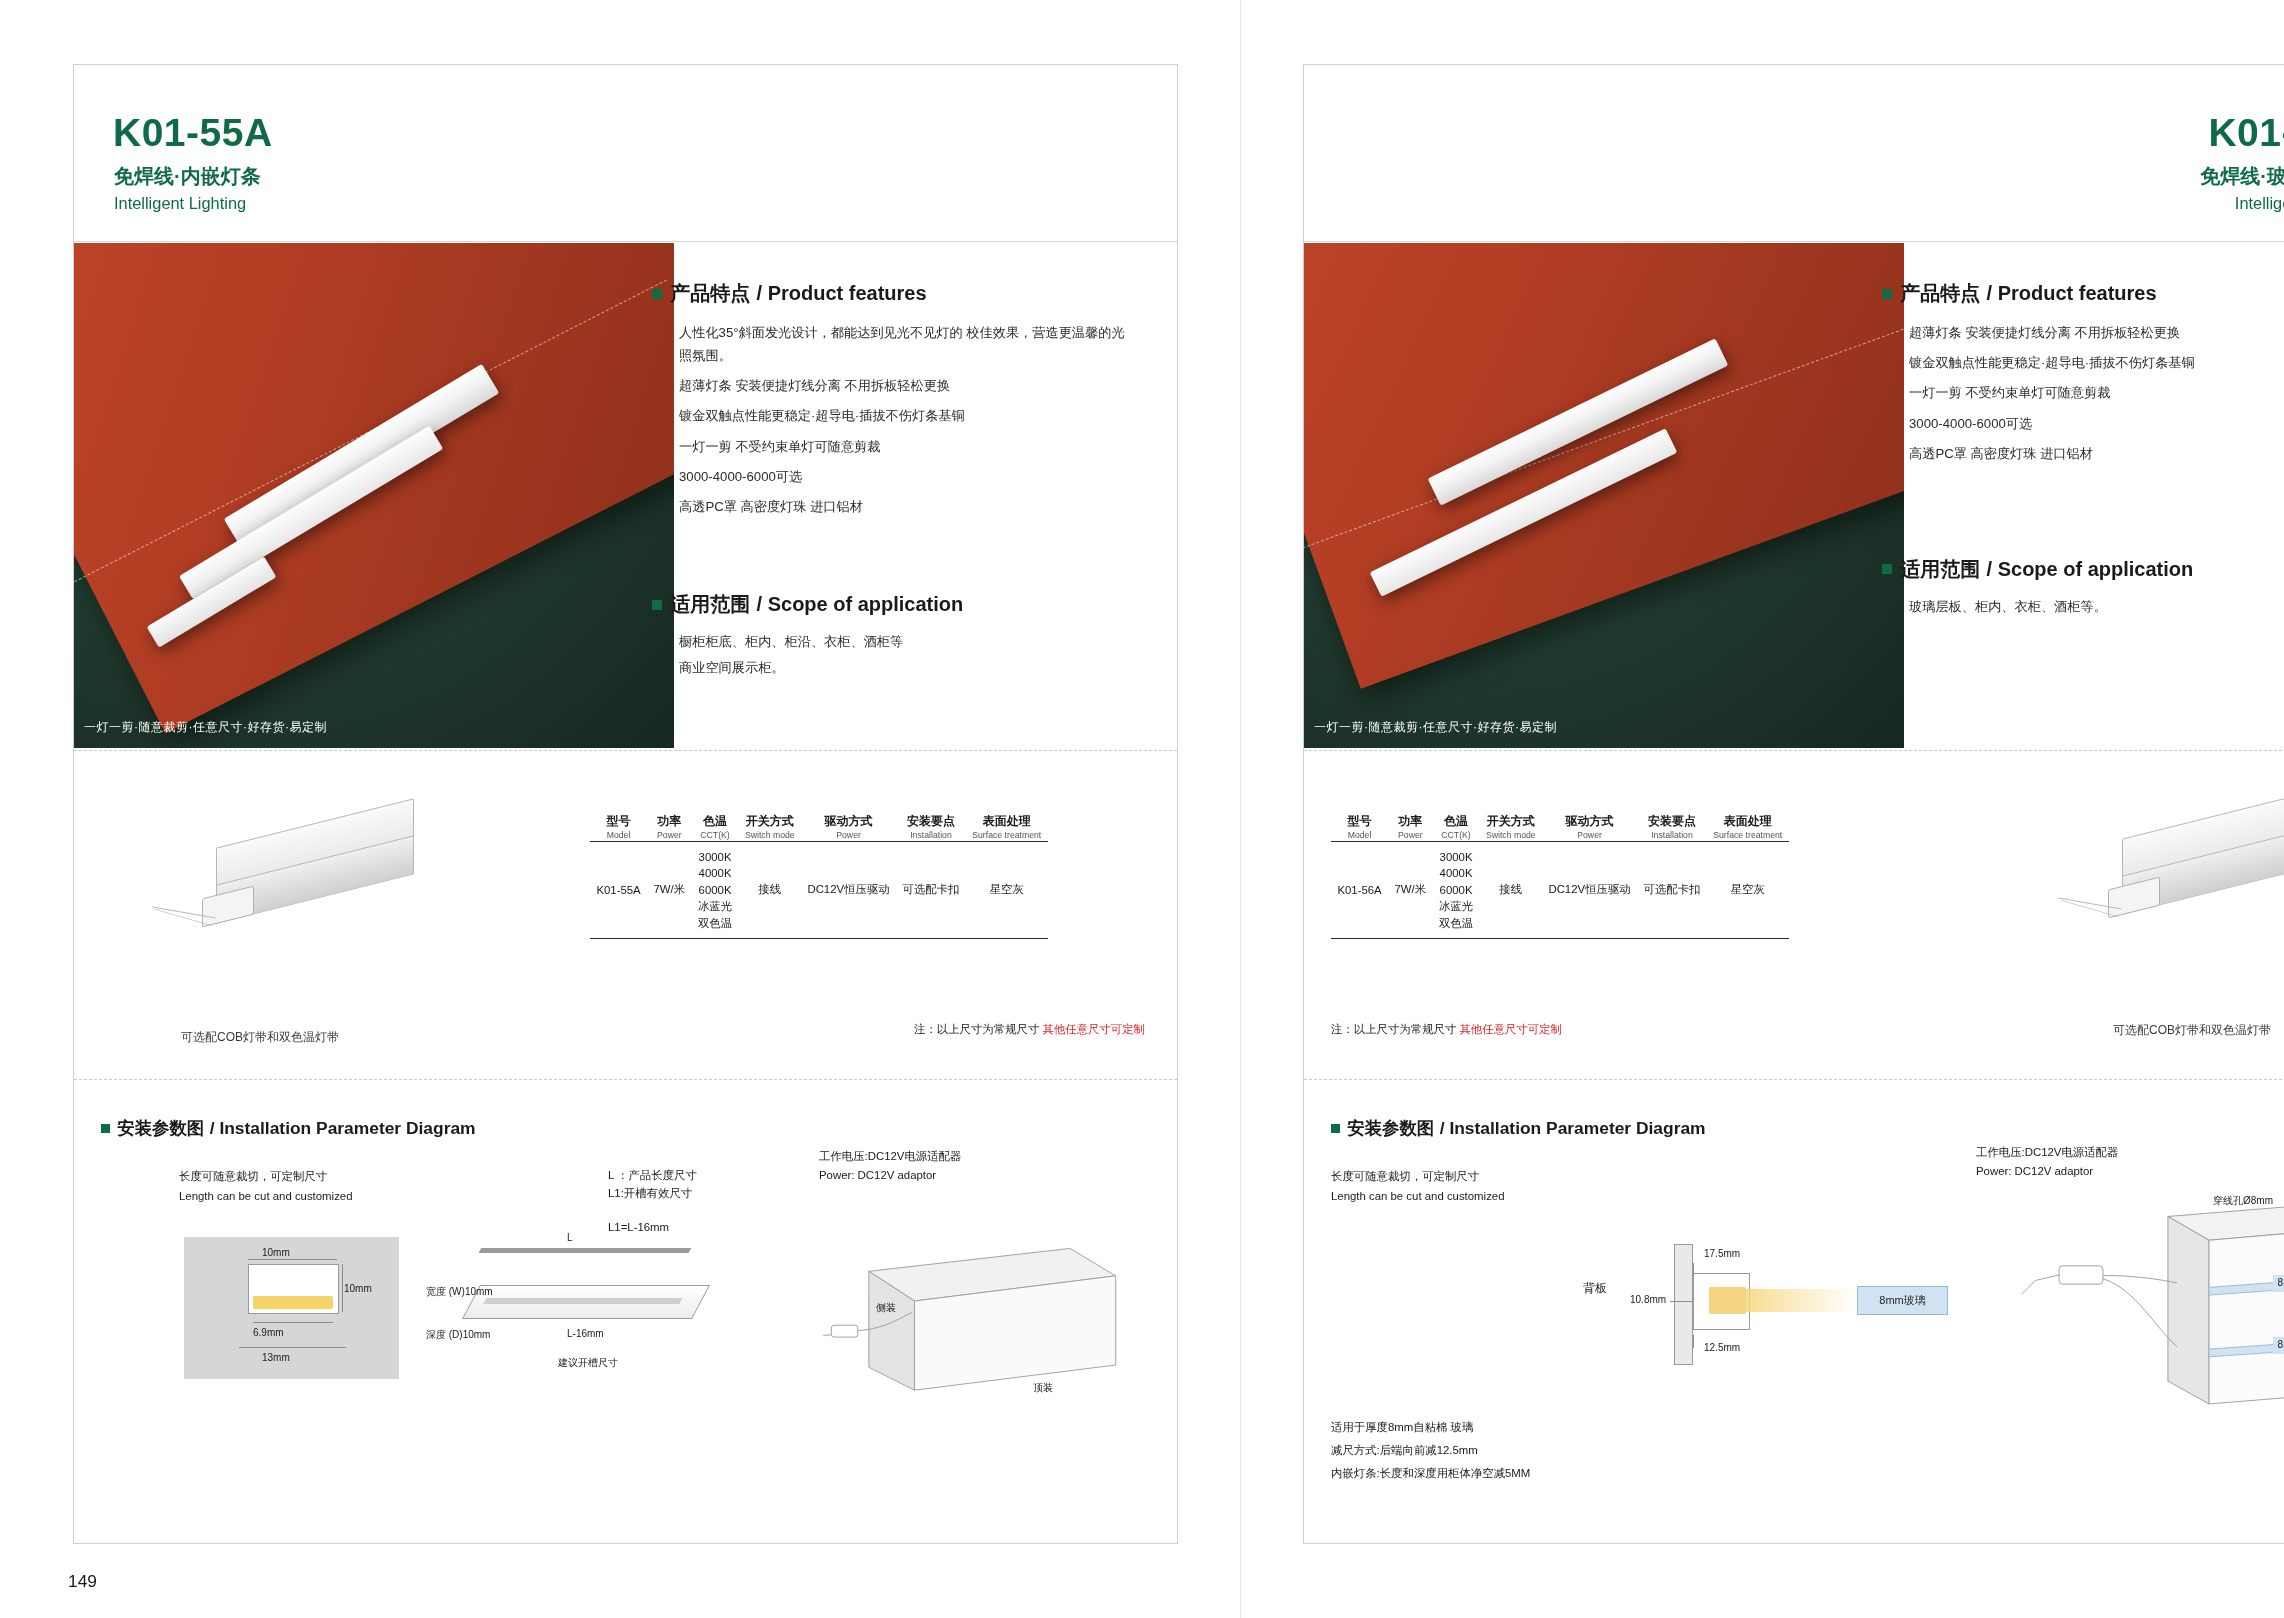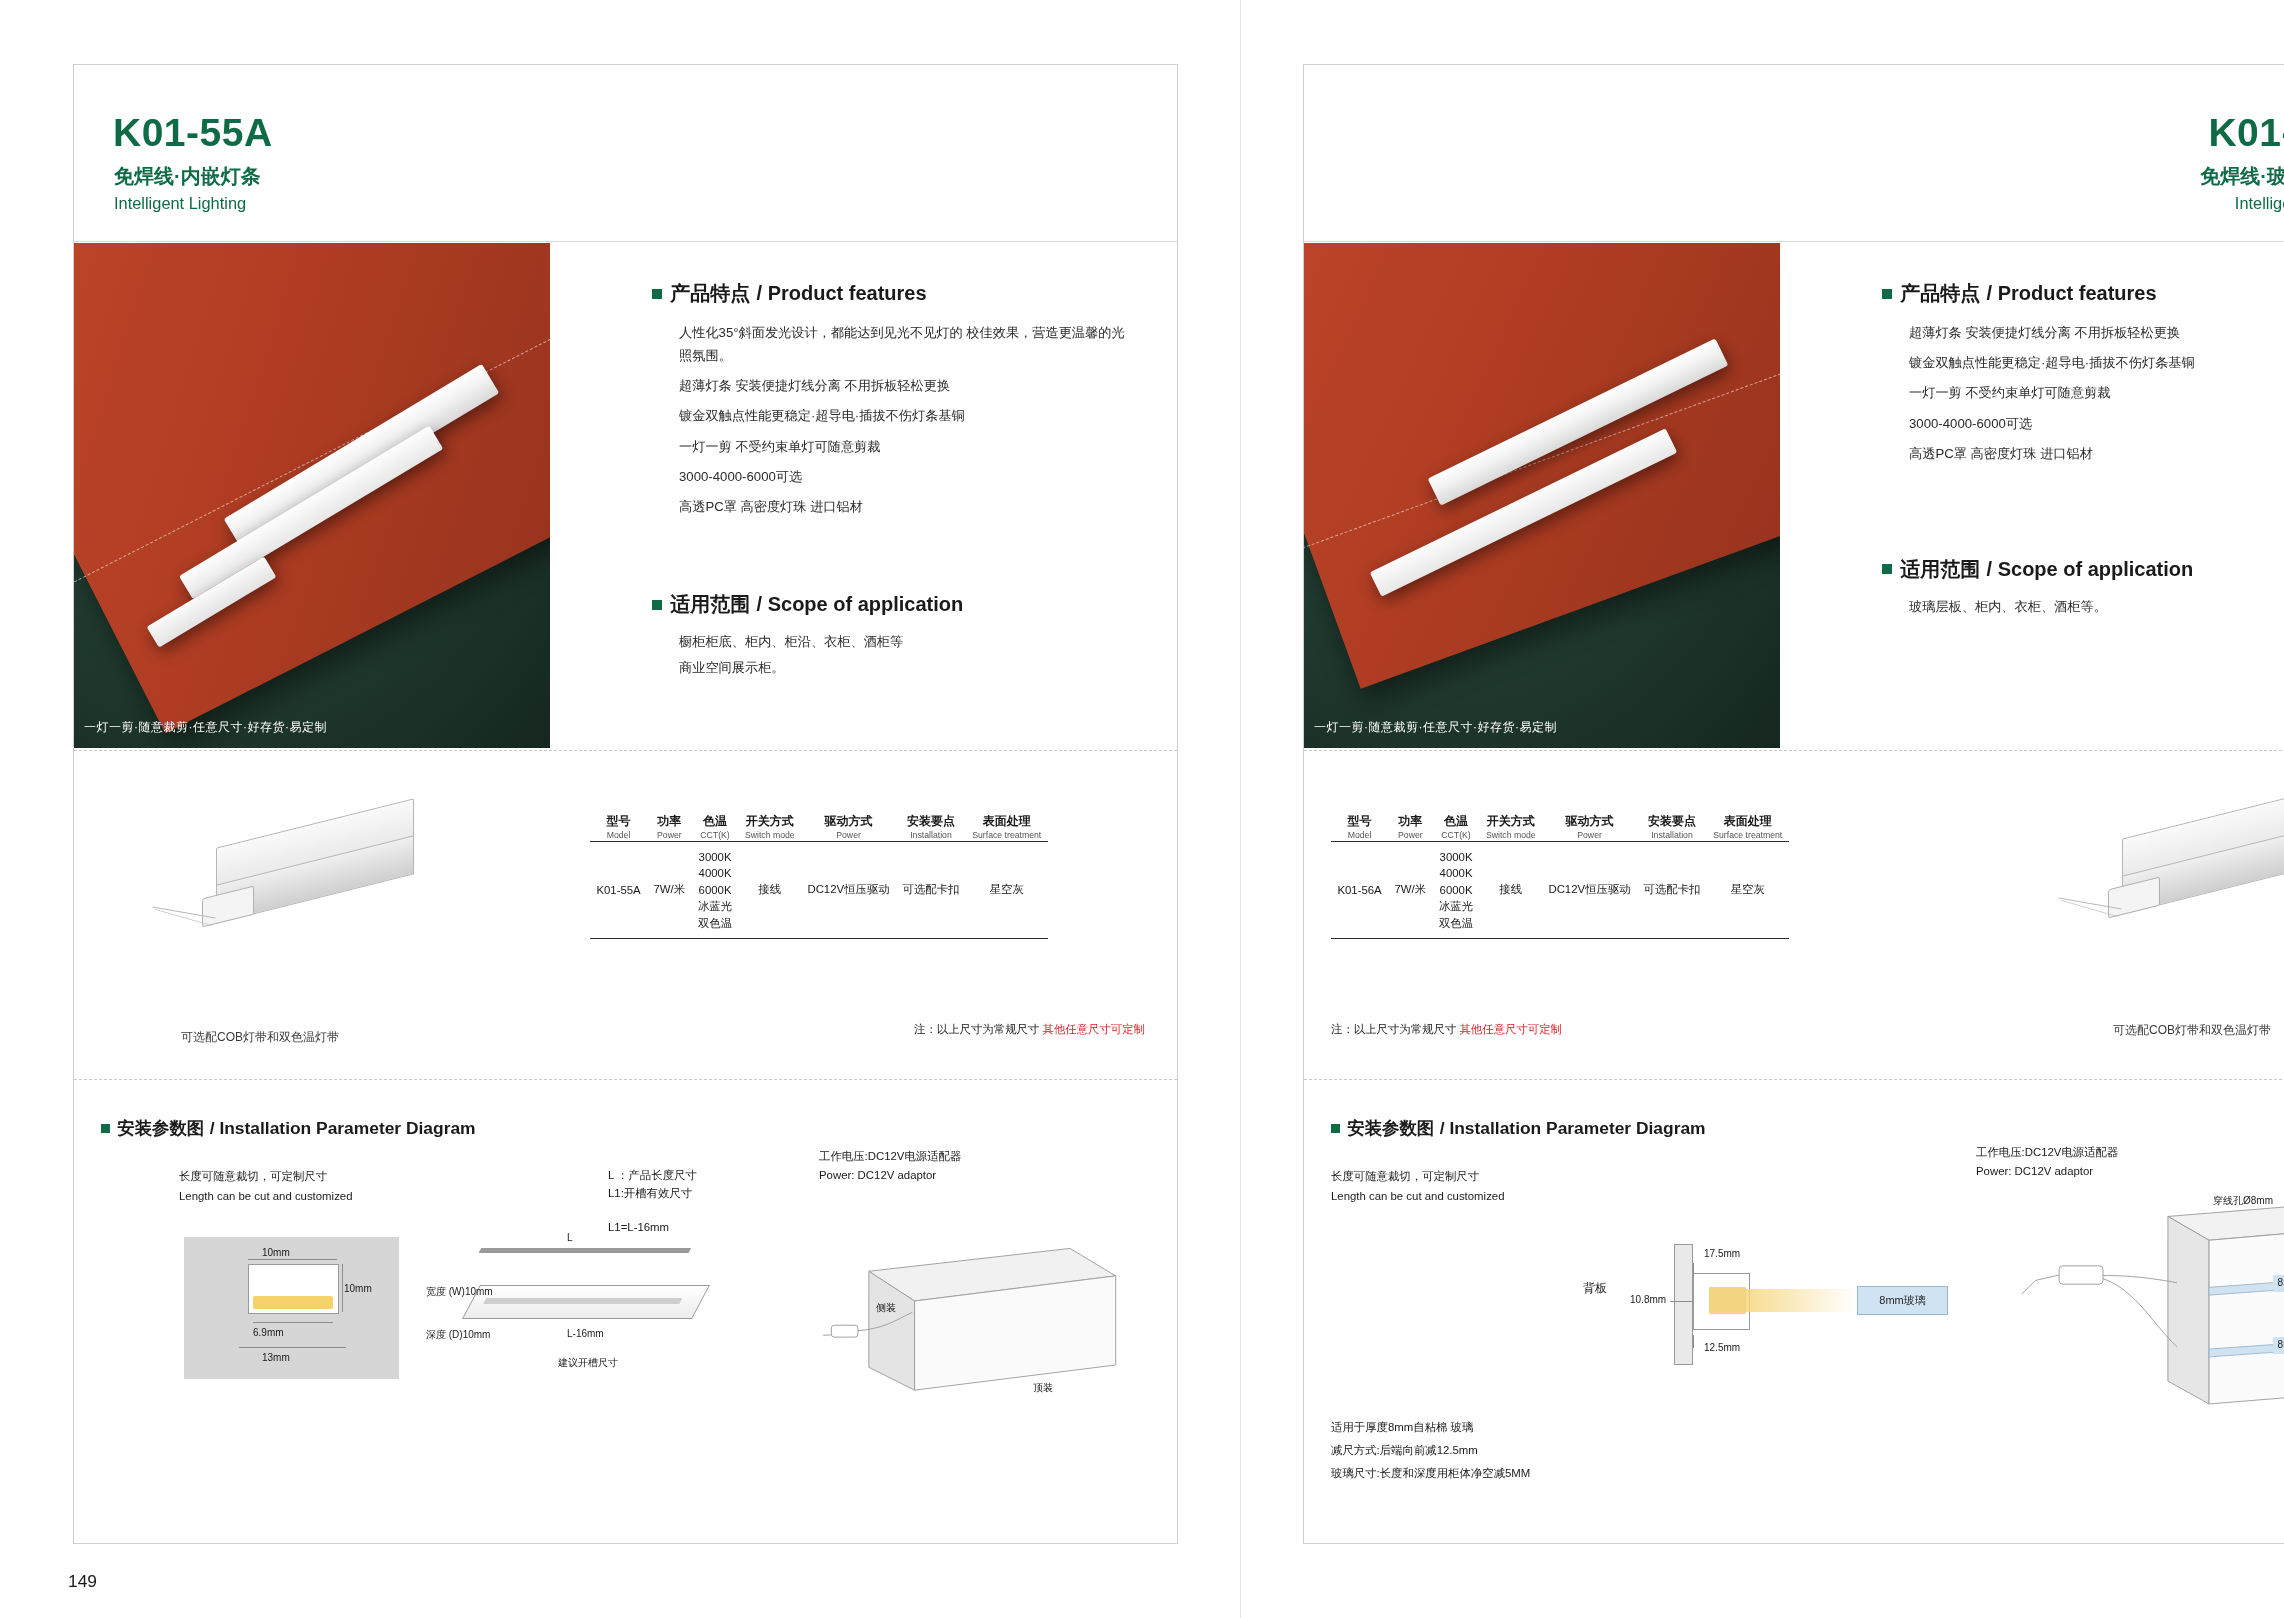--- a/index.html
+++ b/index.html
@@ -18,21 +18,21 @@
   .page.left .hdr .title{left:39px;top:46px;}
   .page.left .hdr .sub1{left:40px;top:98px;}
   .page.left .hdr .sub2{left:40px;top:129px;}
   .page.right .hdr .title{right:39px;top:46px;text-align:right;}
   .page.right .hdr .sub1{right:40px;top:98px;text-align:right;}
   .page.right .hdr .sub2{right:40px;top:129px;text-align:right;}
 
   .hdr-rule{position:absolute;left:0;top:176px;width:100%;height:1.4px;background:#d8d8d8;}
 
   
-  .hero{position:absolute;left:0;top:178px;width:476px;height:505px;overflow:hidden;
+  .hero{position:absolute;left:0;top:178px;width:600px;height:505px;overflow:hidden;
         background:#20392e;}
   .hero .felt{position:absolute;inset:0;background:
       radial-gradient(ellipse at 30% 20%, #2f5243 0%, #203a2f 55%, #16271f 100%);}
   .hero .leather{position:absolute;width:685px;height:480px;left:-55px;top:-119px;
       transform:rotate(-27deg);
       background:linear-gradient(135deg,#c1462a 0%,#b03d23 40%,#8d2f1b 100%);
       box-shadow:0 13.7px 27px rgba(0,0,0,.45);}
   .hero .stitch{position:absolute;width:685px;height:0;left:-55px;top:192px;
       transform:rotate(-27deg);border-top:1.8px dashed rgba(255,255,255,.55);}
   .hero .bar{position:absolute;background:linear-gradient(180deg,#ffffff 0%,#f2f2f2 45%,#d9d9d9 100%);
@@ -377,21 +377,21 @@
           <div class="dimtxt" style="left:80px;top:18px">17.5mm</div>
           <div class="dimtxt" style="left:6px;top:64px">10.8mm</div>
           <div class="dimtxt" style="left:80px;top:112px">12.5mm</div>
           <div class="lline" style="left:69px;top:33px;width:0.9px;height:13.7px;"></div>
           <div class="lline" style="left:46px;top:71px;width:22px;height:0.9px;"></div>
           <div class="lline" style="left:69px;top:105px;width:0.9px;height:12.8px;"></div>
         </div>
 
         <div class="small" style="position:absolute;left:27px;top:340px">适用于厚度8mm自粘棉 玻璃</div>
         <div class="small" style="position:absolute;left:27px;top:363px">减尺方式:后端向前减12.5mm</div>
-        <div class="small" style="position:absolute;left:27px;top:386px">玻璃尺寸:长度和深度用柜体净空减5MM</div>
+        <div class="small" style="position:absolute;left:27px;top:386px">内嵌灯条:长度和深度用柜体净空减5MM</div>
 
         <div class="boxdraw" style="left:713px;top:110px;width:375px;height:247px">
           <svg width="375" height="247" viewBox="0 0 820 540">
             <polygon points="330,60 700,30 790,80 420,112" fill="#f2f2f2" stroke="#9a9a9a" stroke-width="2"></polygon>
             <polygon points="330,60 420,112 420,470 330,420" fill="#e6e6e6" stroke="#9a9a9a" stroke-width="2"></polygon>
             <polygon points="420,112 790,80 790,440 420,470" fill="#fbfbfb" stroke="#9a9a9a" stroke-width="2"></polygon>
             <polygon points="420,215 790,188 790,205 420,232" fill="#cfe3f2" stroke="#9ab8cc" stroke-width="2"></polygon>
             <polygon points="420,350 790,324 790,341 420,367" fill="#cfe3f2" stroke="#9ab8cc" stroke-width="2"></polygon>
             <path d="M150,190 C240,186 300,196 350,205" stroke="#9a9a9a" stroke-width="2" fill="none"></path>
             <rect x="92" y="168" width="96" height="40" rx="8" fill="#fff" stroke="#9a9a9a" stroke-width="2"></rect>

